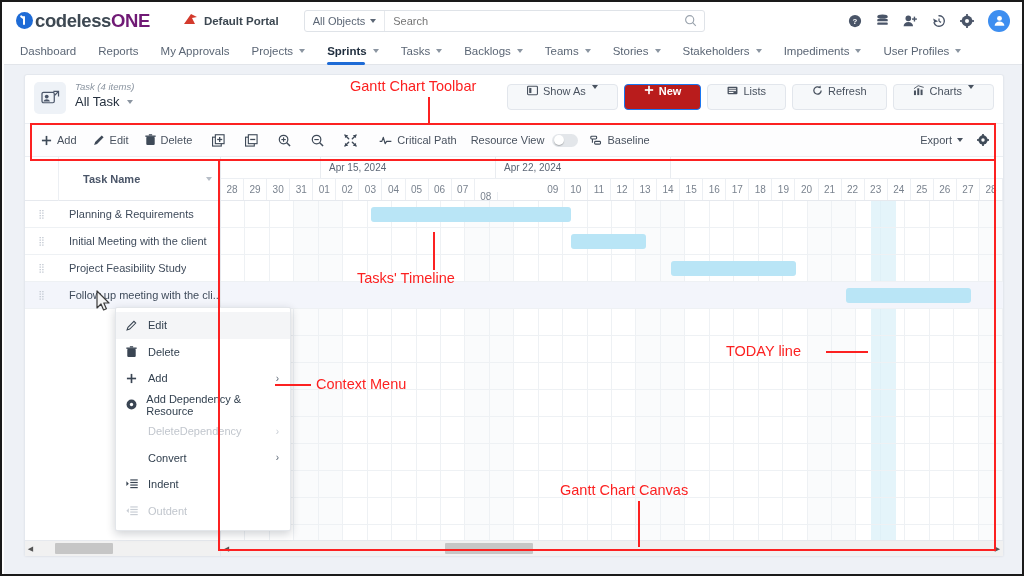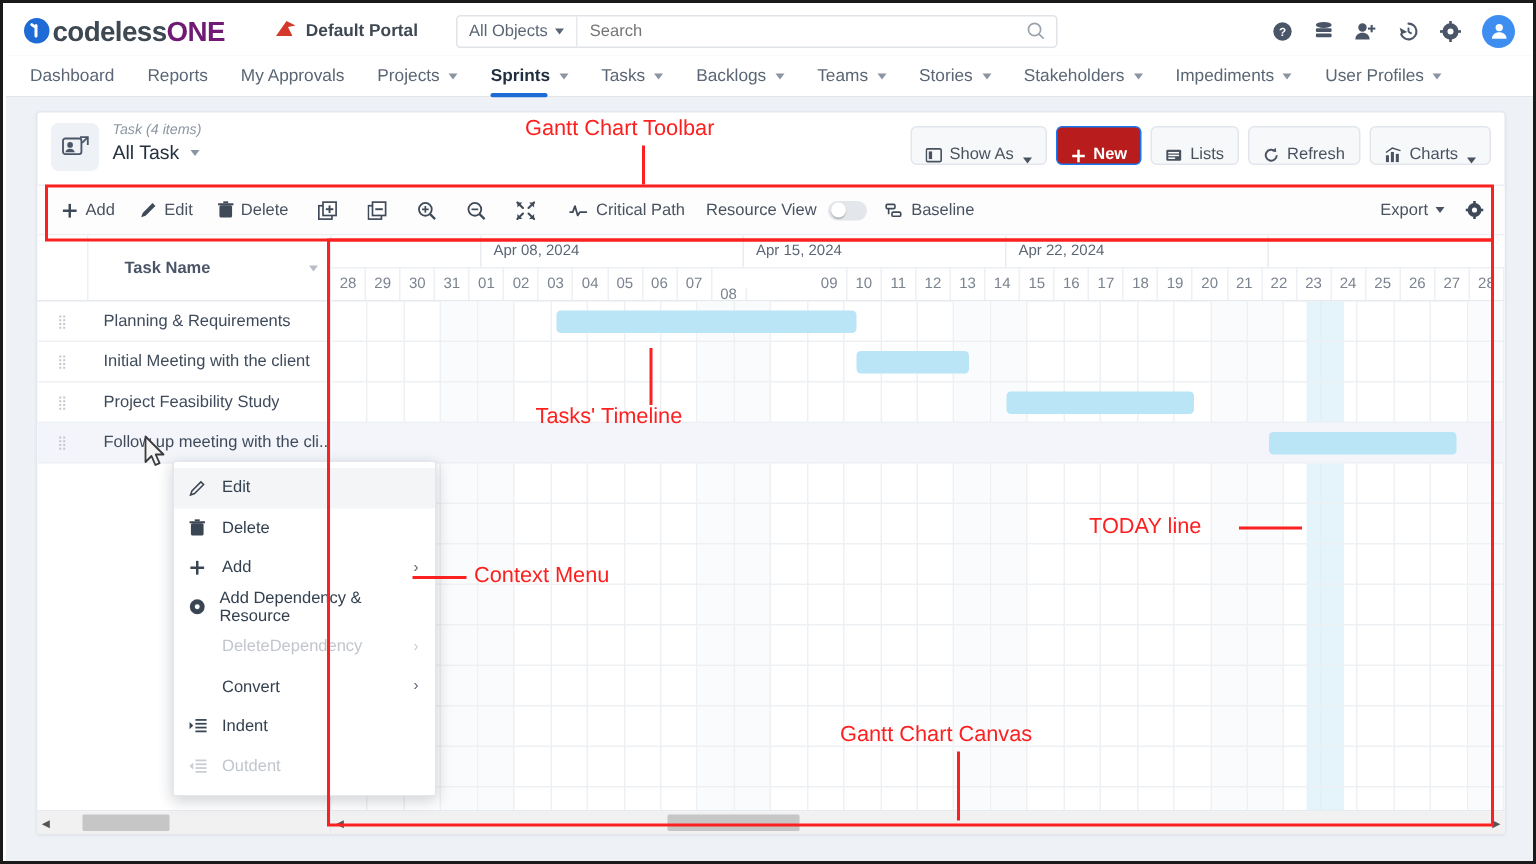--- a/index.html
+++ b/index.html
@@ -42,21 +42,21 @@
   .card{position:absolute;left:20px;top:9px;width:980px;height:482px;background:#fff;border:1px solid #e4e8ee;border-radius:3px;box-shadow:0 1px 2px rgba(17,24,39,.06);box-sizing:border-box;}
 
   
   .cardhead{position:relative;height:48px;border-bottom:1px solid #eceff3;}
   .tile{position:absolute;left:9px;top:7px;width:32px;height:32px;border-radius:5px;background:#eef2f7;display:flex;align-items:center;justify-content:center;color:#4a5568;}
   .titleblock{position:absolute;left:50px;top:5px;}
   .t-sub{font-size:9.5px;color:#8b95a1;line-height:13px;font-style:italic;}
   .t-main{font-size:13px;color:#26313f;font-weight:normal;line-height:17px;display:flex;align-items:center;}
   .t-main .caret{margin-left:7px;color:#8b95a1;border-top-color:#8b95a1;}
   .headbtns{position:absolute;right:9px;top:9px;display:flex;align-items:center;gap:6px;}
-  .btn{height:24px;border:1px solid #e2e6ec;background:#f6f8fa;border-radius:4px;display:flex;align-items:flex-end;padding:0 9px;font-size:11px;color:#49525f;white-space:nowrap;}
+  .btn{height:24px;border:1px solid #e2e6ec;background:#f6f8fa;border-radius:4px;display:flex;align-items:flex-start;padding:0 19px;font-size:11px;color:#49525f;white-space:nowrap;}
   .btn .gi{margin-right:5px;display:flex;align-items:center;}
   .btn .caret{margin-left:6px;}
   .btn.primary{background:#b91c1c;border-color:#1877f2;color:#fff;font-weight:bold;}
 
   
   .toolbar{position:relative;height:32px;border-bottom:1px solid #eceff3;background:#fdfdfe;display:flex;align-items:center;}
   .tb{display:flex;align-items:center;font-size:11px;color:#49525f;margin-left:16px;white-space:nowrap;}
   .tb .gi{margin-right:5px;display:flex;align-items:center;color:#55606e;}
   .tb.icon{margin-left:20px;}
   .toggle{width:26px;height:13px;border-radius:7px;background:#e3e6ea;position:relative;margin-left:8px;}
@@ -463,21 +463,20 @@
           </div>
           <div class="lp-row sel">
             <div class="grip">⣿</div>
             <div class="tname">Follow up meeting with the cli..</div>
           </div>
         </div>
 
         <div class="rightpane">
           <div class="rp-month">
             <div class="mcell" style="width:100px"></div>
-            <div class="mcell" style="width:175px">Apr 08, 2024</div>
             <div class="mcell" style="width:175px">Apr 15, 2024</div>
             <div class="mcell" style="width:175px">Apr 22, 2024</div>
           </div>
           <div class="rp-days" id="dayheader">
               <div class="dcell" style="width: 25px;">28</div>
               <div class="dcell" style="width: 25px;">29</div>
               <div class="dcell" style="width: 25px;">30</div>
               <div class="dcell" style="width: 25px;">31</div>
               <div class="dcell" style="width: 25px;">01</div>
               <div class="dcell" style="width: 25px;">02</div>

